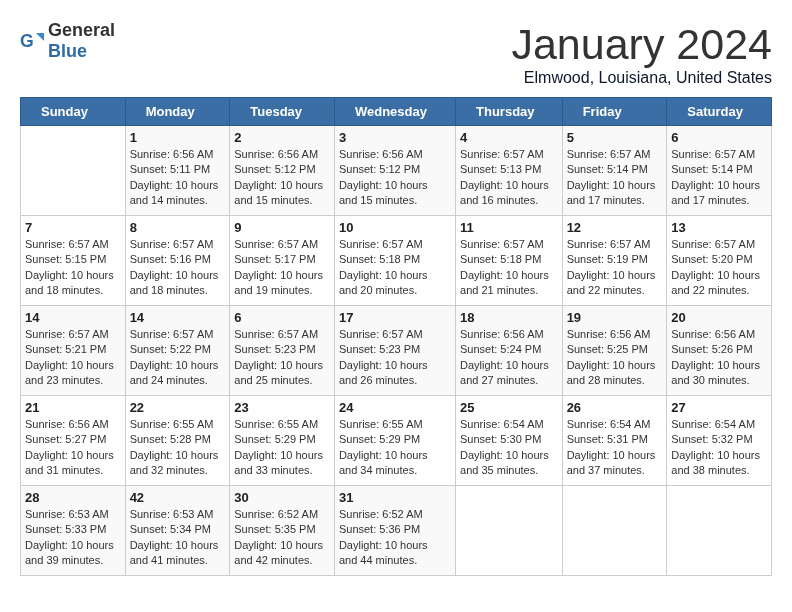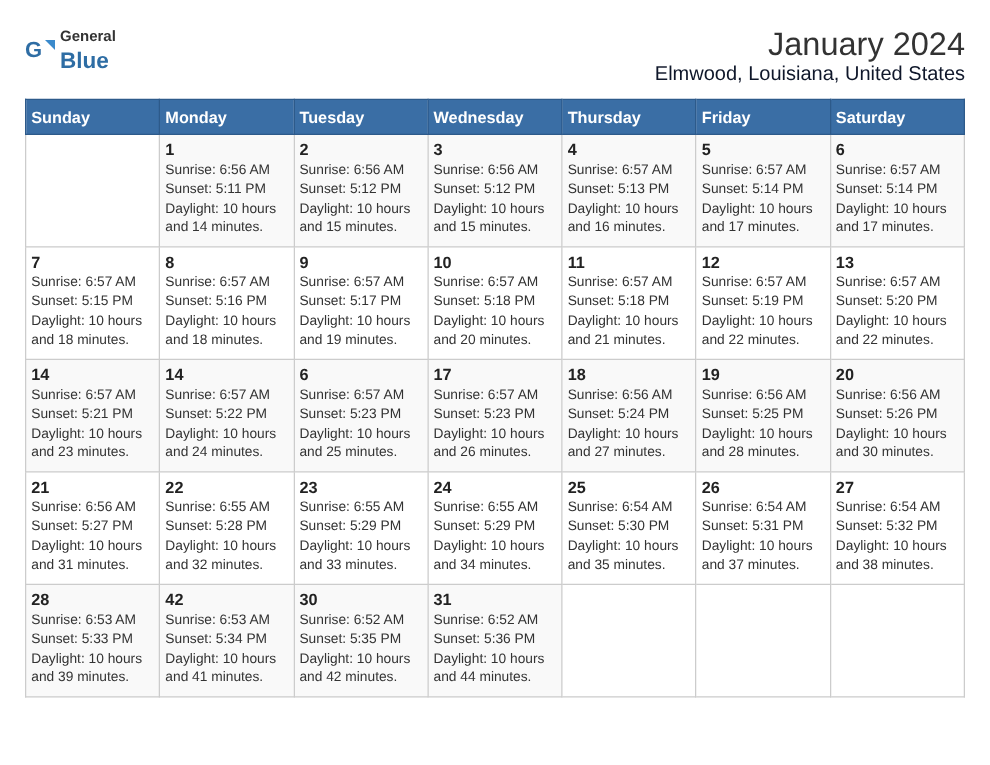--- a/index.html
+++ b/index.html
@@ -15,55 +15,55 @@
       justify-content: space-between;
       align-items: flex-start;
       margin-bottom: 10px;
     }
     .logo {
       display: flex;
       align-items: center;
       gap: 4px;
     }
     .logo-text-general {
-      font-size: 12px;
+      font-size: 18px;
       font-weight: bold;
       color: #333;
     }
     .logo-text-blue {
       font-size: 18px;
       font-weight: bold;
       color: #2e6da4;
       text-align: right;
     }
     .logo-icon {
       width: 24px;
       height: 24px;
     }
     .title-area {
       text-align: right;
     }
     .calendar-title {
-      font-size: 26px;
+      font-size: 43px;
       font-weight: normal;
       color: #333;
     }
     .calendar-subtitle {
       font-size: 16px;
       color: #0f172a;
     }
     table {
       width: 100%;
       border-collapse: collapse;
       font-size: 11px;
     }
     thead th {
       background-color: #3a6ea5;
       color: #fff;
-      padding: 6px 4px;
+      padding: 6px 20px;
       text-align: left;
       font-size: 13px;
       font-weight: bold;
       border: 1px solid #2d5a8a;
     }
     tbody td {
       border: 1px solid #ccc;
       vertical-align: top;
       padding: 4px;
       min-height: 80px;

